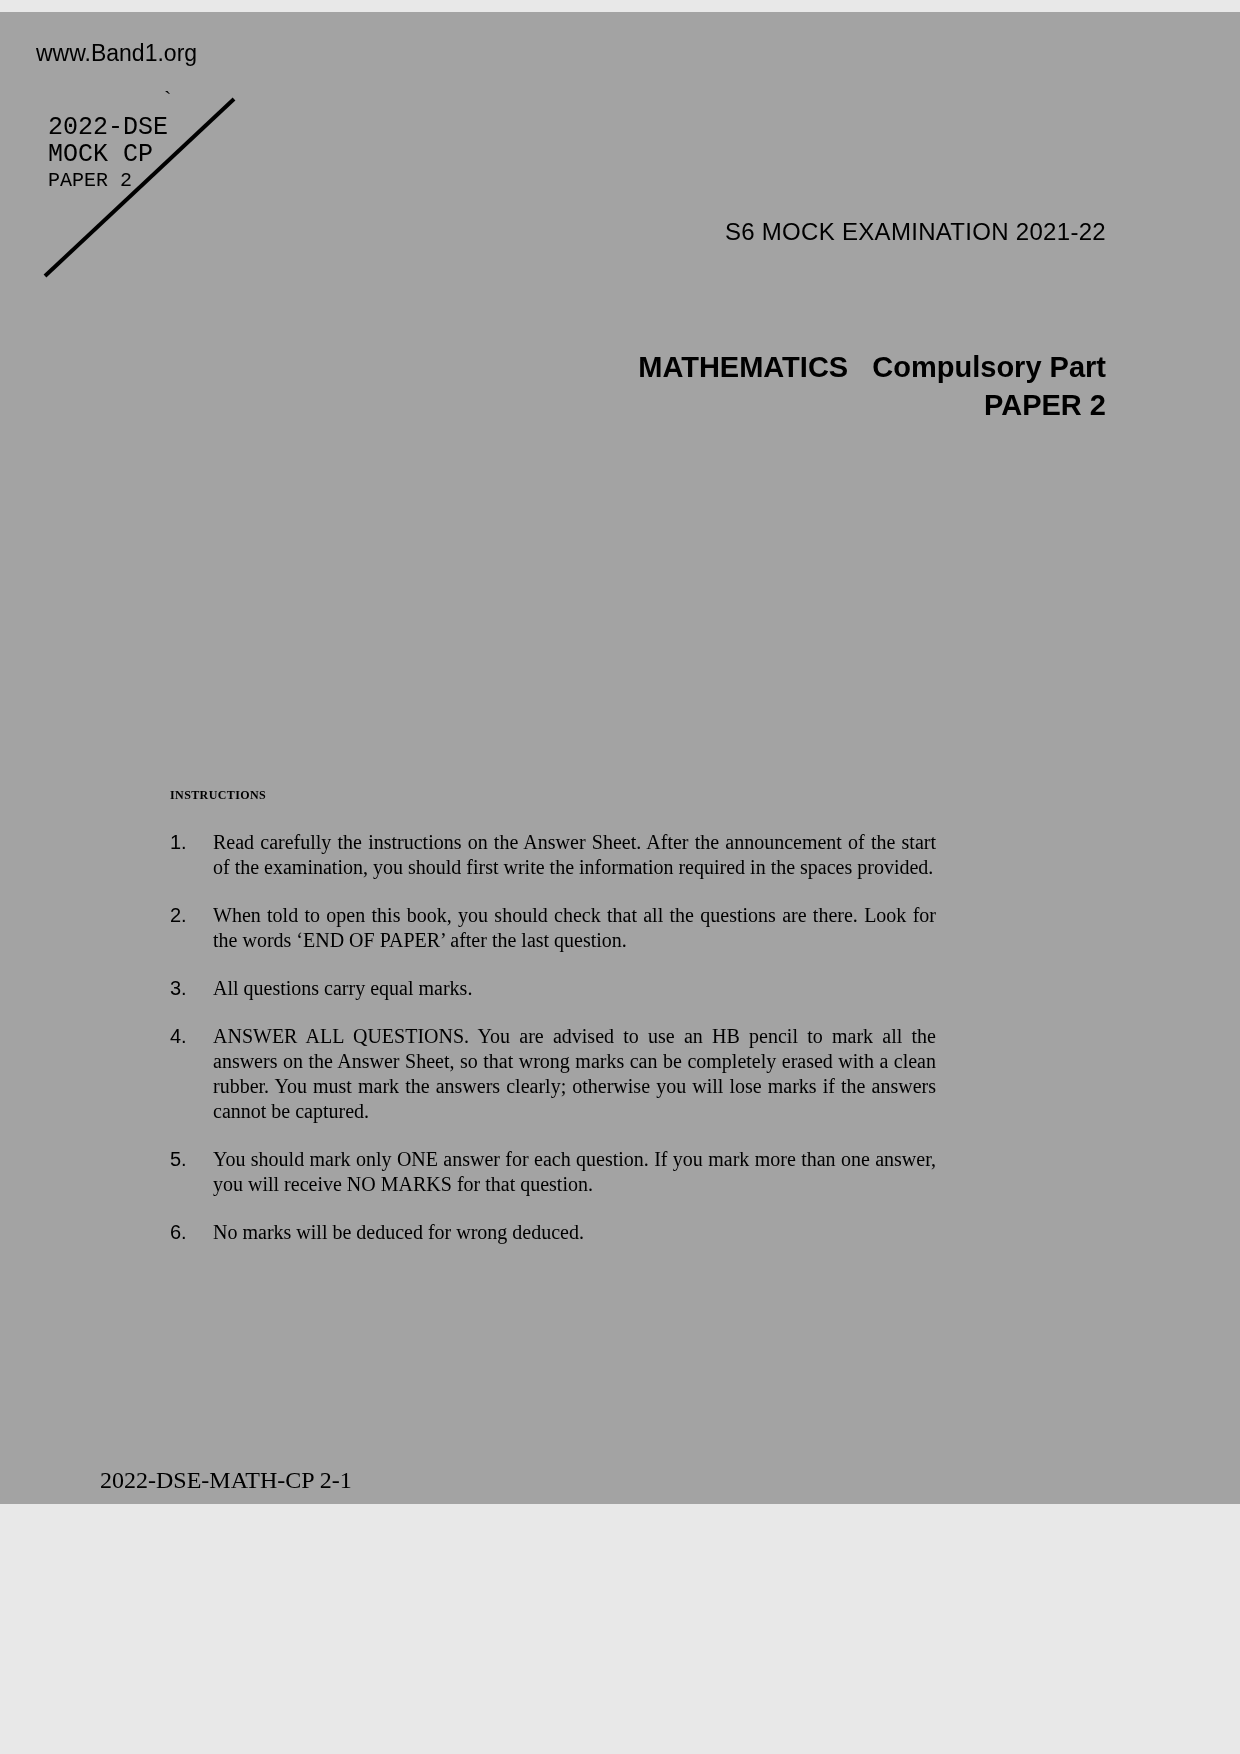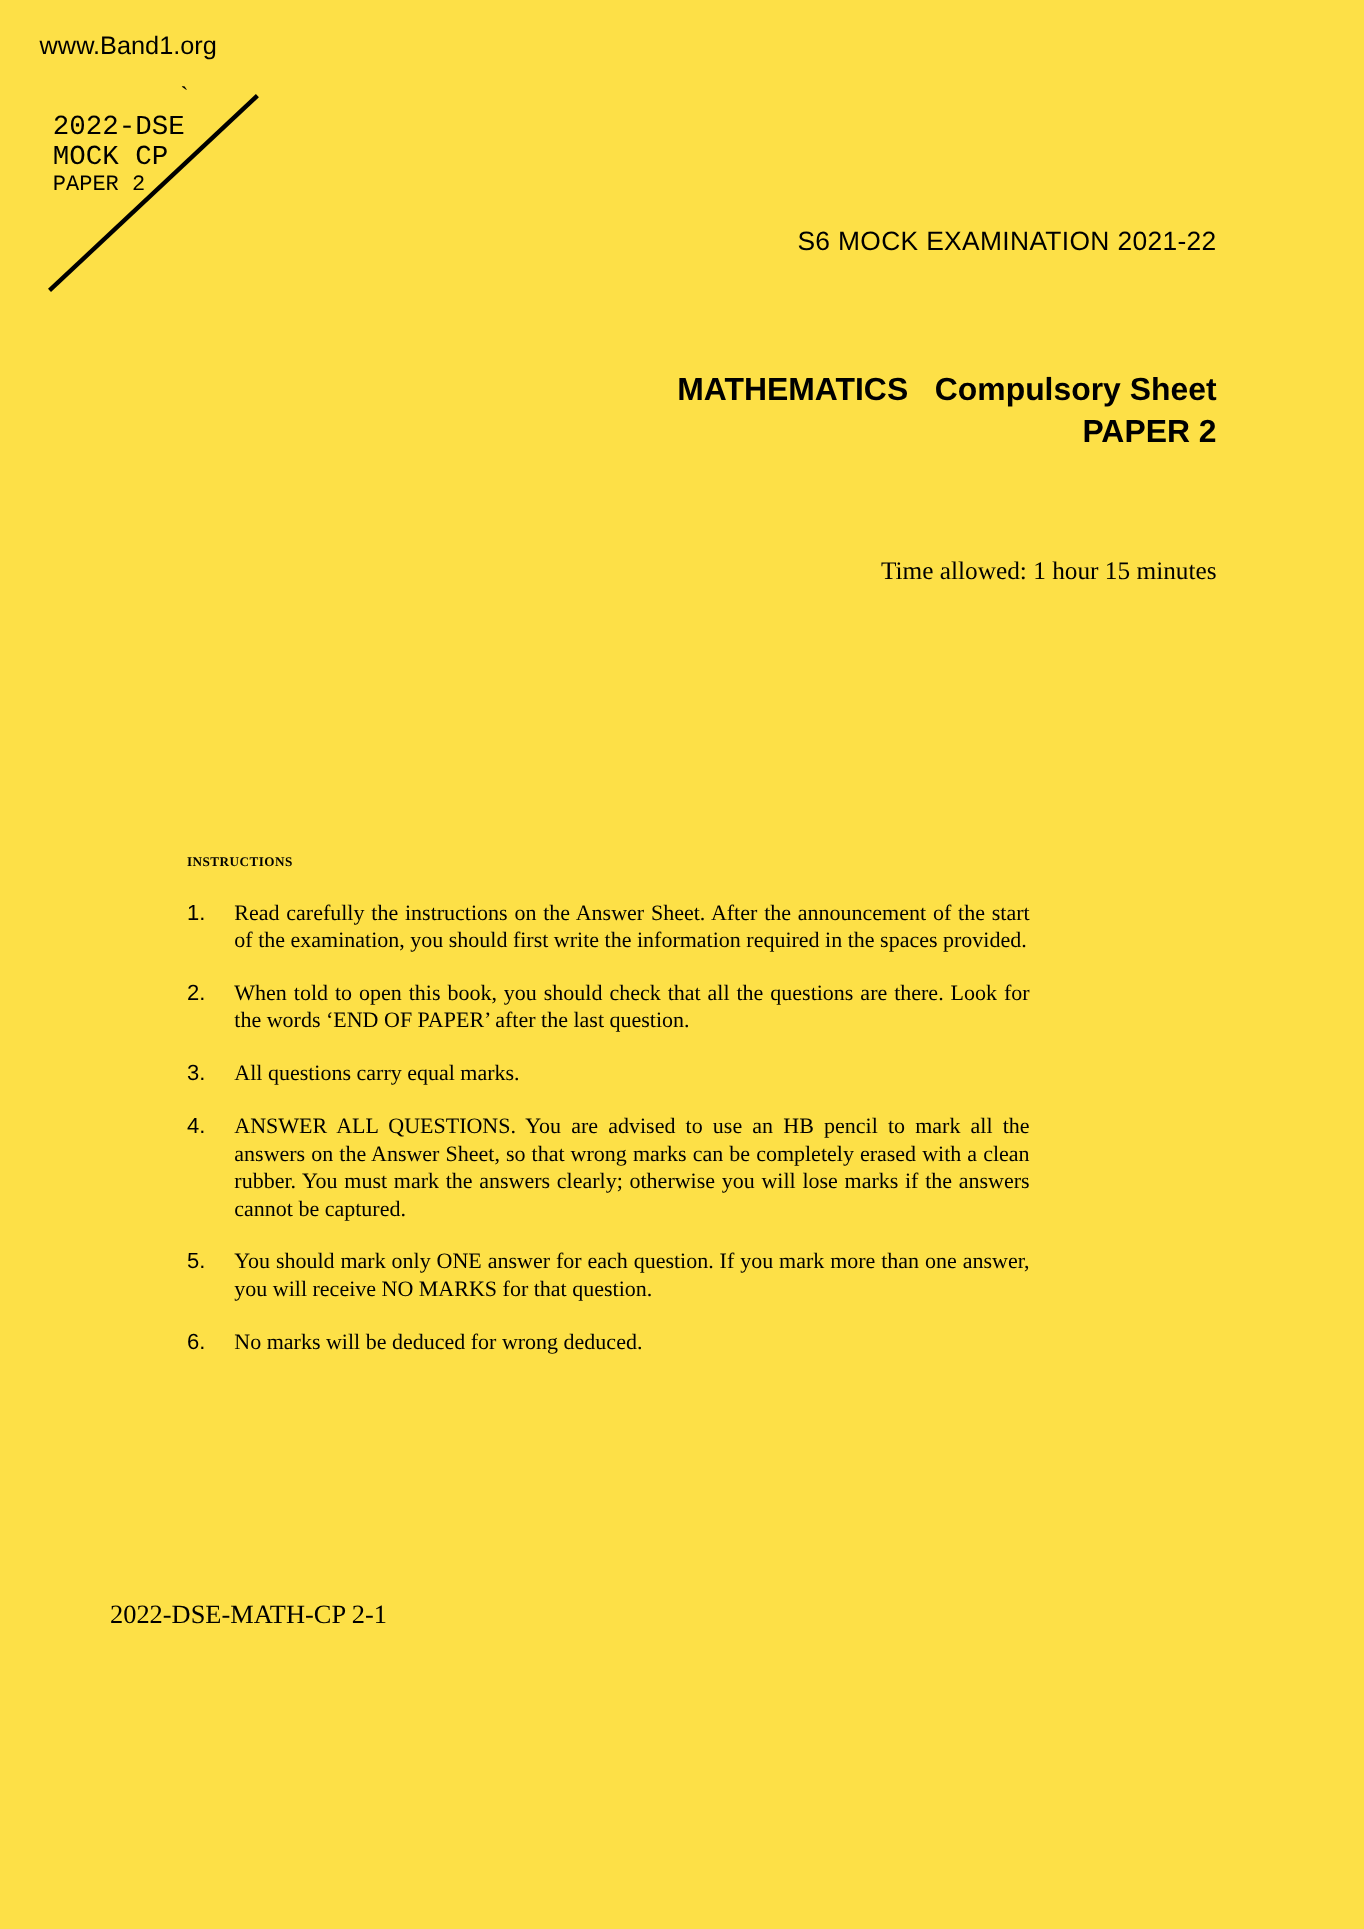--- a/index.html
+++ b/index.html
@@ -1,22 +1,22 @@
 <!DOCTYPE html>
 <html><head>
 <meta charset="utf-8">
 <style>
   * { box-sizing: border-box; }
   html, body { margin: 0; padding: 0; background: #e8e8e8; }
   .page {
     position: relative;
     width: 1240px;
-    height: 1754px;
-    margin: 0 auto;
-    background: #fde047;
+    height: 1492px;
+    margin: 12px auto;
+    background: #a3a3a3;
     color: #000000;
     font-family: "Liberation Serif", serif;
     overflow: hidden;
   }
 
   .watermark {
     position: absolute;
     left: 36px;
     top: 28px;
     font-family: "Liberation Sans", sans-serif;
@@ -130,25 +130,24 @@
 
   <svg class="diag" width="200" height="190" viewBox="0 0 200 190">
     <line x1="5" y1="184" x2="194" y2="7" stroke="#000000" stroke-width="4"></line>
   </svg>
 
   <div class="tick">`</div>
 
   <div class="center header">S6 MOCK EXAMINATION 2021-22</div>
 
   <div class="center title">
-    <div>MATHEMATICS   Compulsory Sheet</div>
+    <div>MATHEMATICS   Compulsory Part</div>
     <div>PAPER 2</div>
   </div>
 
-  <div class="center time">Time allowed: 1 hour 15 minutes</div>
 
   <div class="instructions-heading">INSTRUCTIONS</div>
 
   <div class="instructions" id="instructions-list">
       <div class="instruction-row">
         <div class="instruction-num">1.</div>
         <div class="instruction-text"><span>Read carefully the instructions on the Answer Sheet. After the announcement of the start of the examination, you should first write the information required in the spaces provided.</span></div>
       </div>
       <div class="instruction-row">
         <div class="instruction-num">2.</div>

